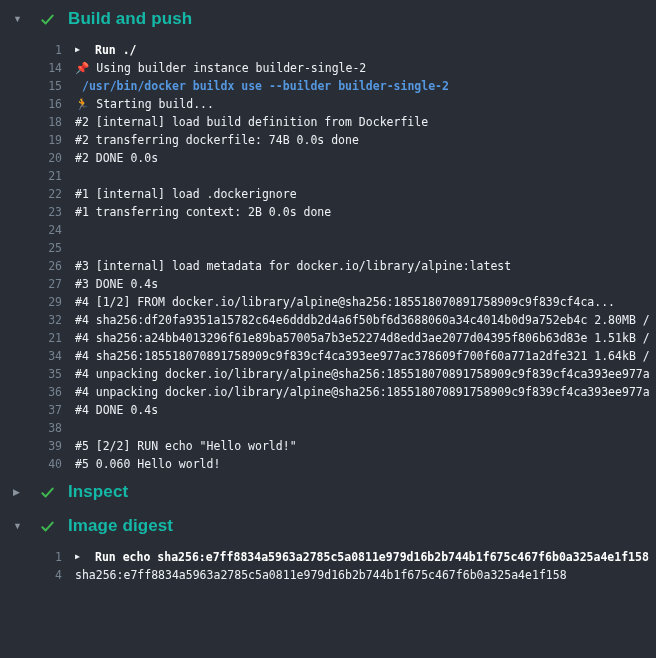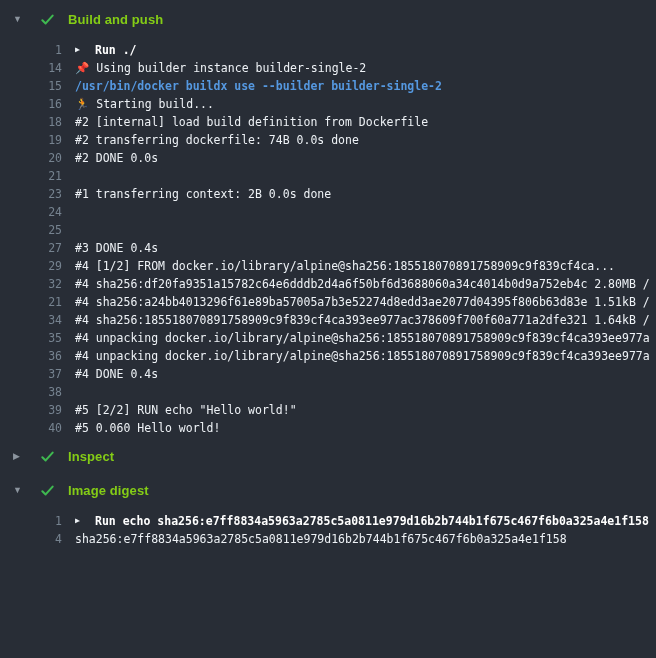--- a/index.html
+++ b/index.html
@@ -36,22 +36,22 @@
     margin-left:14px;
     width:16px;
     height:16px;
     flex:none;
     display:flex;
     align-items:center;
     justify-content:center;
   }
   .section-label{
     margin-left:13px;
-    color:#84cc16;
-    font-size:13px;
+    color:#14b8a6;
+    font-size:17px;
     font-weight:700;
     letter-spacing:.1px;
   }
   .section-lines{padding-top:7px;padding-bottom:0;}
   .log-line{
     display:flex;
     align-items:center;
     height:18px;
     font-family:"DejaVu Sans Mono", monospace;
     font-size:11.5px;
@@ -75,21 +75,21 @@
   .line-content{white-space:pre;text-align:right;}
   .group-icon{
     flex:none;
     width:12px;
     margin-right:8px;
     font-size:8px;
     color:var(--text);
     line-height:1;
   }
   .kind-group .line-content{font-weight:700;color:#ffffff;}
-  .kind-command .line-content{font-weight:700;color:var(--cmd);}
+  .kind-command .line-content{font-weight:700;color:var(--cmd);margin-left:7px;}
 </style>
 </head>
 <body>
 
 <div class="log-viewer">
   <section class="log-section">
     <div class="section-header">
       <span class="toggle">▼</span>
       <span class="check">
         <svg viewBox="0 0 16 16" width="15" height="15" aria-hidden="true">
@@ -150,39 +150,51 @@
           </span>
   </div>
 
   <div class="log-line kind-plain">
     <span class="line-num">21</span>
     <span class="line-text">
             <span class="line-content"></span>
           </span>
   </div>
 
+  <div class="log-line kind-plain">
+    <span class="line-num">22</span>
+    <span class="line-text">
+            <span class="line-content">#1 [internal] load .dockerignore</span>
+          </span>
+  </div>
 
   <div class="log-line kind-plain">
     <span class="line-num">23</span>
     <span class="line-text">
             <span class="line-content">#1 transferring context: 2B 0.0s done</span>
           </span>
   </div>
 
   <div class="log-line kind-plain">
     <span class="line-num">24</span>
   </div>
 
   <div class="log-line kind-plain">
     <span class="line-num">25</span>
     <span class="line-text">
             <span class="line-content"></span>
           </span>
   </div>
 
+  <div class="log-line kind-plain">
+    <span class="line-num">26</span>
+    <span class="line-text">
+            <span class="line-content">#3 [internal] load metadata for docker.io/library/alpine:latest</span>
+          </span>
+  </div>
 
   <div class="log-line kind-plain">
     <span class="line-num">27</span>
     <span class="line-text">
             <span class="line-content">#3 DONE 0.4s</span>
           </span>
   </div>
 
 
   <div class="log-line kind-plain">

